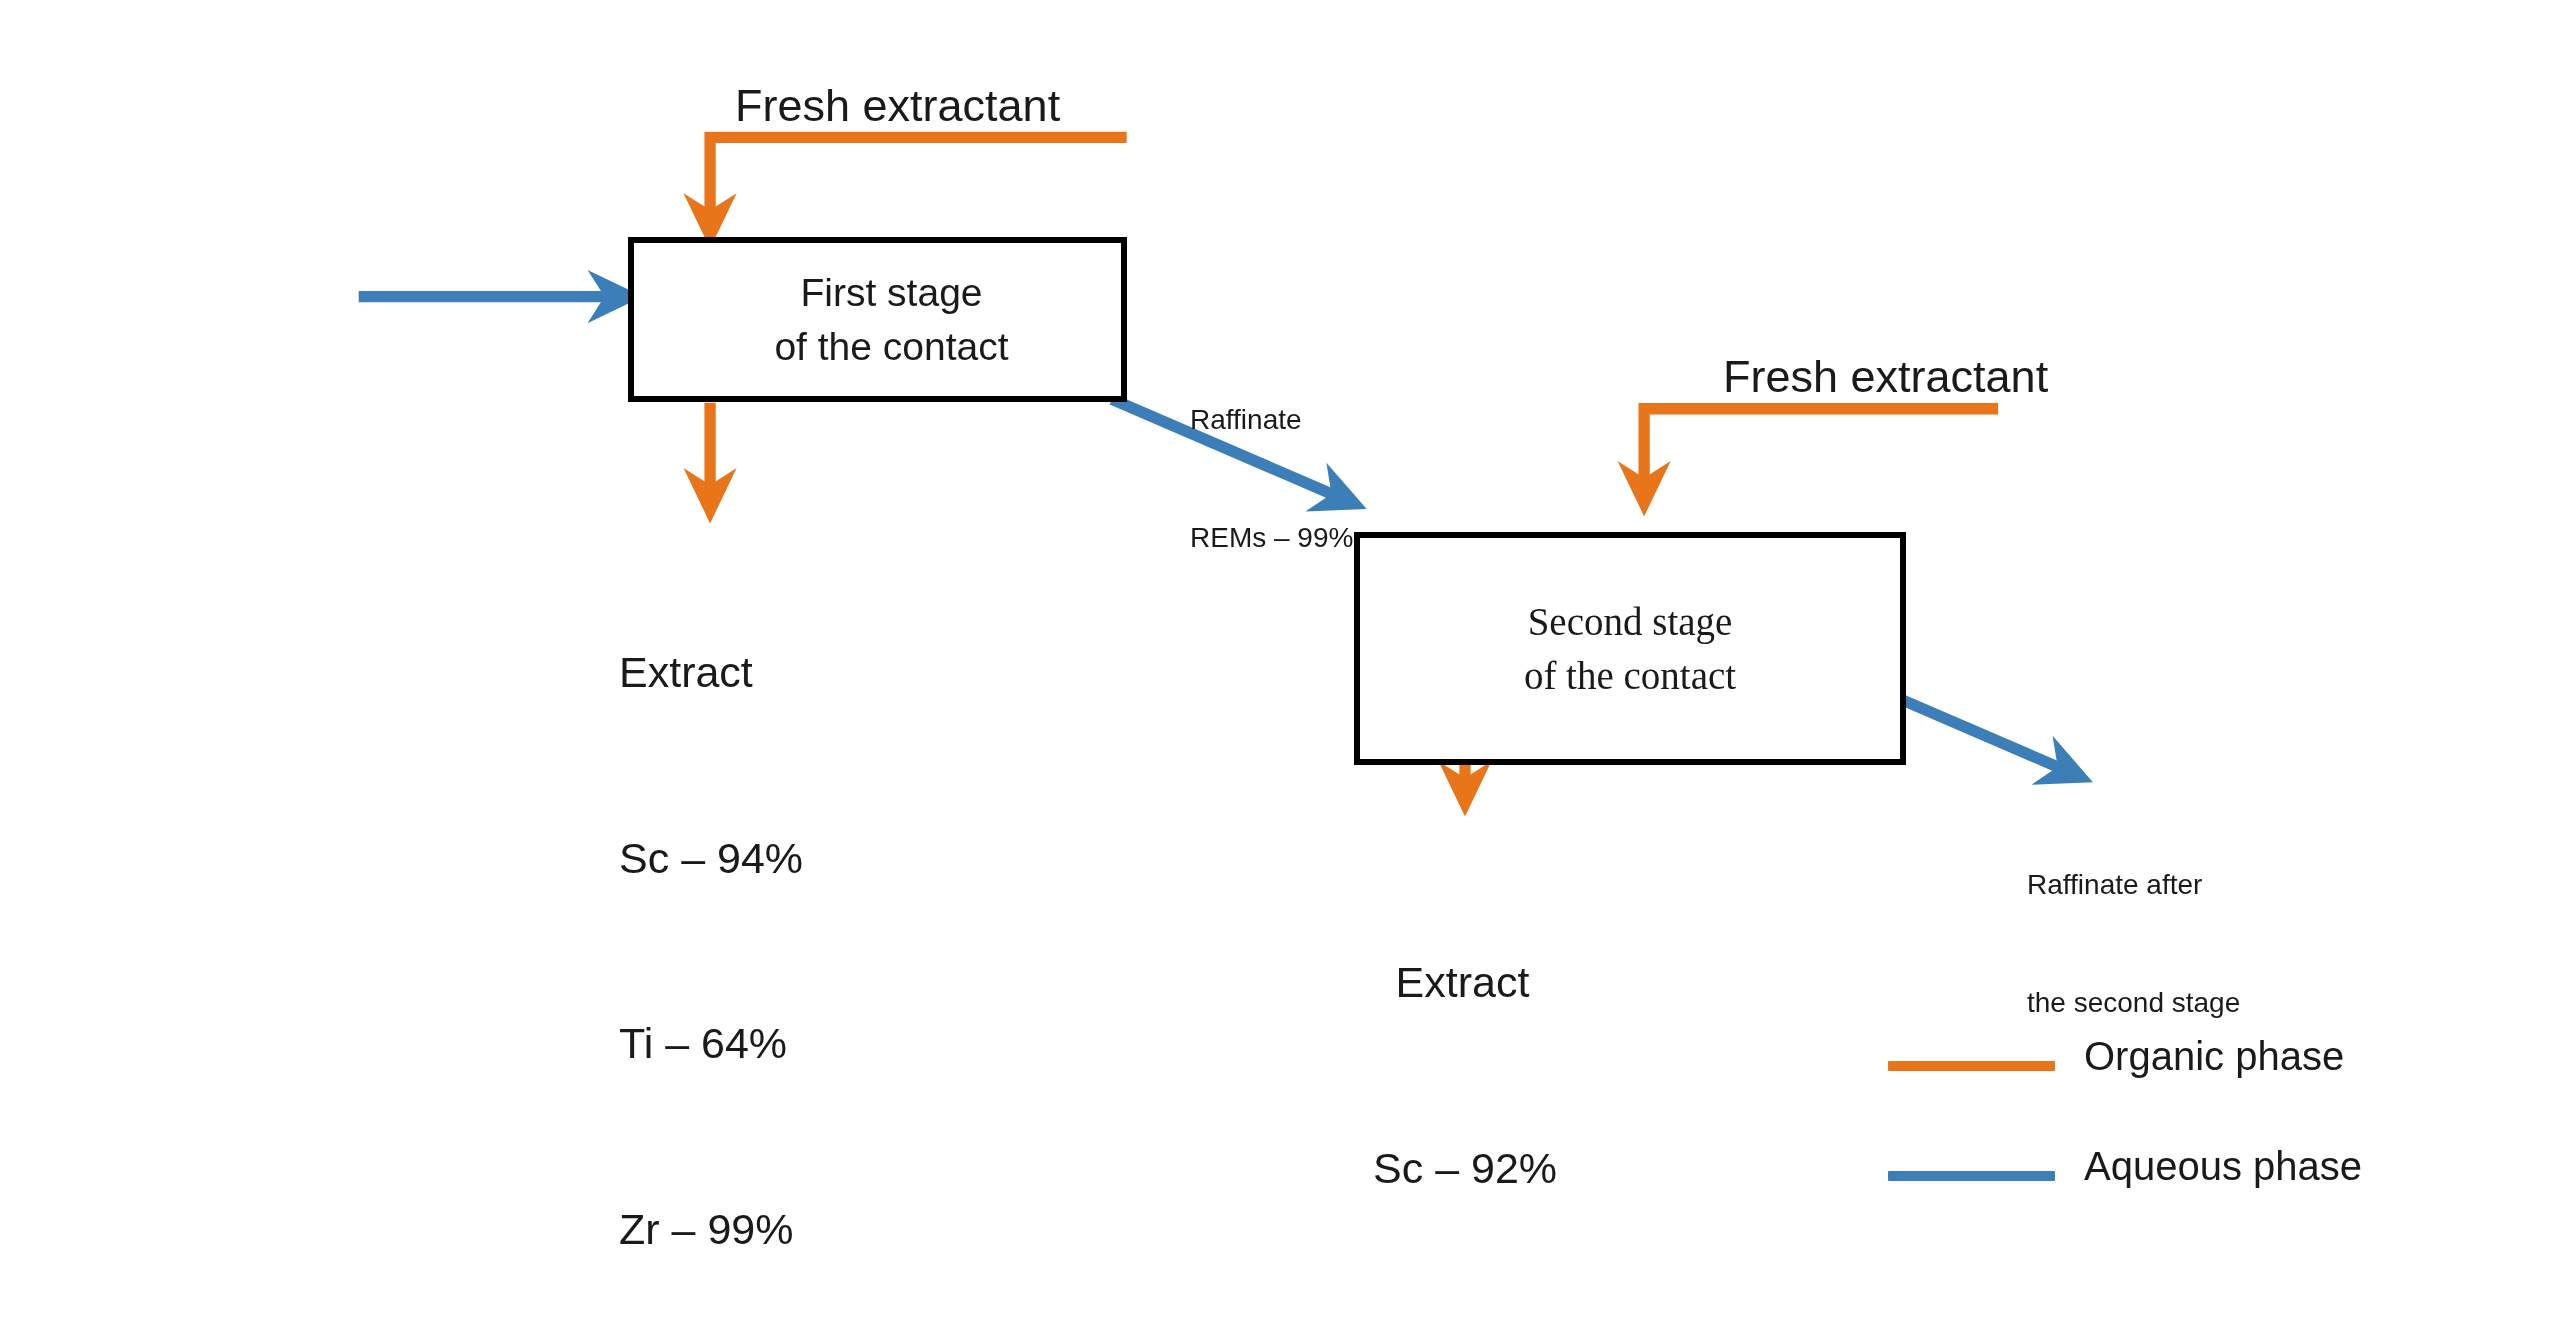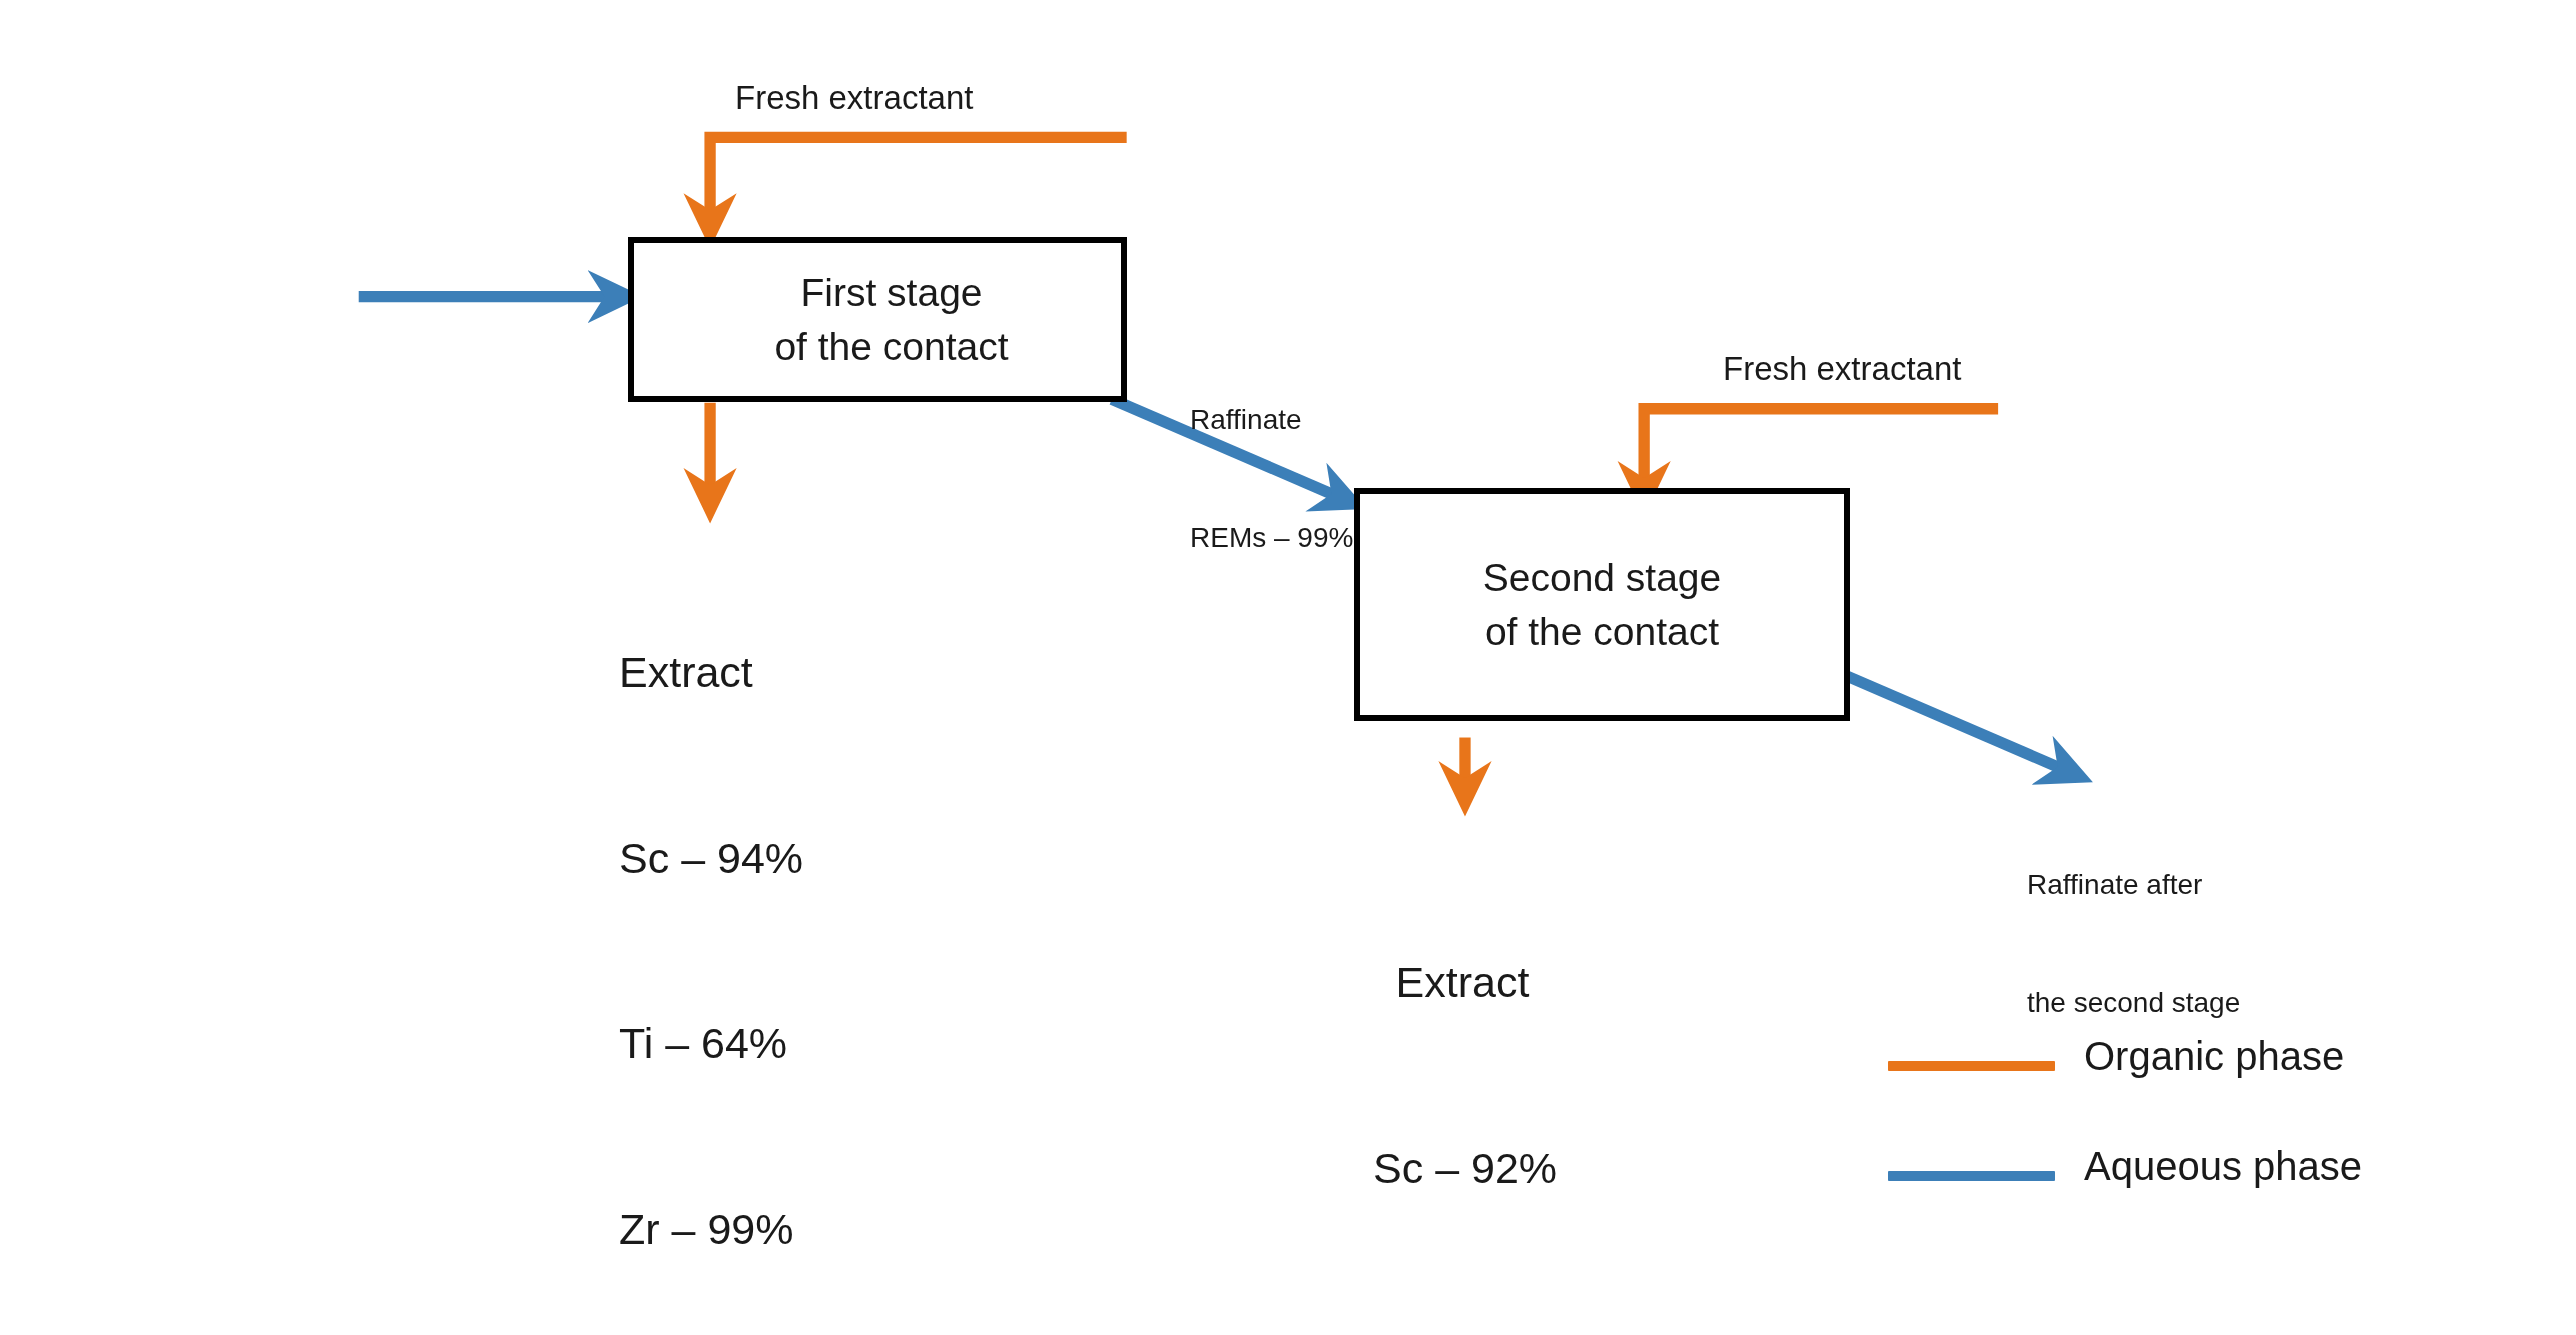--- a/index.html
+++ b/index.html
@@ -44,21 +44,21 @@
     width: 2576px;
     height: 1335px;
     pointer-events: none;
   }
   .feed-label {
     font-size: 45px;
     text-align: center;
     line-height: 1.30;
   }
   .extractant-label {
-    font-size: 33px;
+    font-size: 45px;
   }
   .list-block {
     font-size: 43px;
     line-height: 1.44;
   }
   .list-row { white-space: pre; }
   .flow-label {
     font-size: 28px;
     line-height: 1.40;
   }
@@ -105,21 +105,21 @@
 
   <div class="txt extractant-label" style="left:735px; top:77px;">Fresh extractant</div>
 
   <div class="txt extractant-label" style="left:1723px; top:348px;">Fresh extractant</div>
 
   <div class="stage-box" style="left:628px; top:237px; width:499px; height:165px;padding-left:28px;">
     <div class="stage-line">First stage</div>
     <div class="stage-line">of the contact</div>
   </div>
 
-  <div class="stage-box" style="left:1354px; top:488px; width:496px; height:233px;">
+  <div class="stage-box" style="left:1354px; top:532px; width:552px; height:233px;font-family:Liberation Serif, serif;">
     <div class="stage-line">Second stage</div>
     <div class="stage-line">of the contact</div>
   </div>
 
   <div class="txt flow-label" style="left:1190px; top:322px;">
     <div class="list-row">Raffinate</div>
     <div class="list-row">REMs – 99%</div>
   </div>
 
   <div class="txt list-block" style="left:619px; top:518px;">

